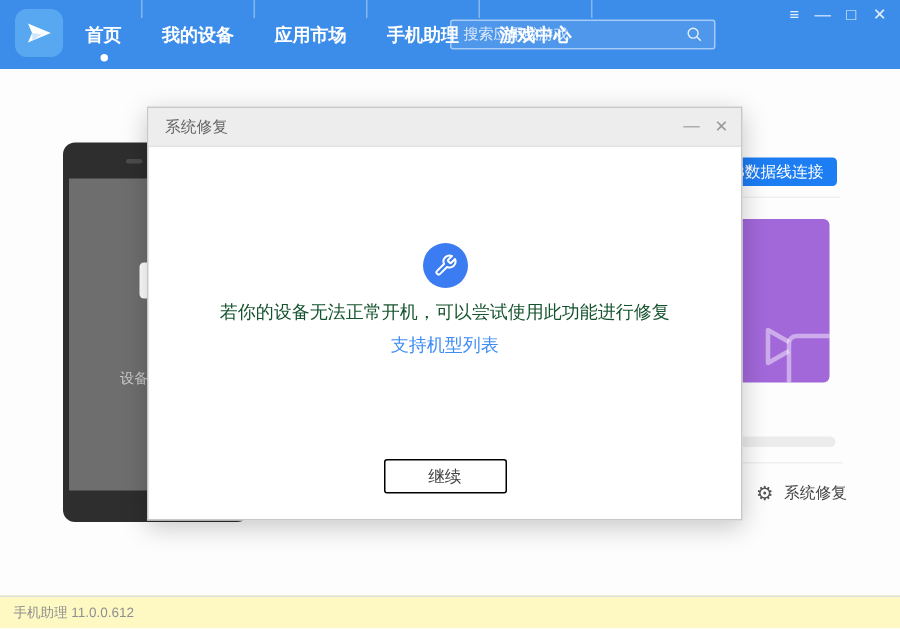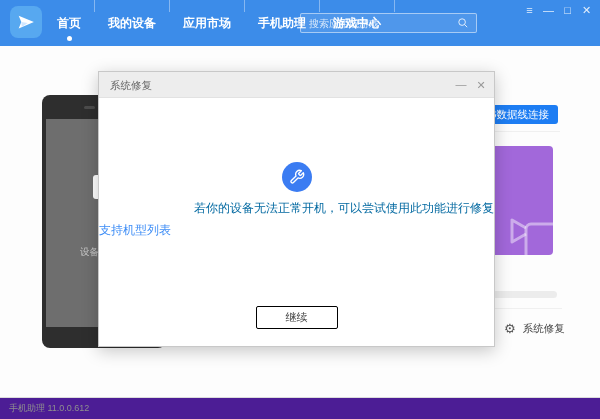--- a/index.html
+++ b/index.html
@@ -62,31 +62,31 @@
             border:1px solid #c8c8c8; box-shadow:0 4px 16px rgba(0,0,0,0.22); }
   .dialog-titlebar { position:absolute; left:0; top:0; right:0; height:26px; background:#ededed;
                      border-bottom:1px solid #e2e2e2; }
   .dialog-title { position:absolute; left:11px; top:0; line-height:26px; font-size:10.5px; color:#666666; }
   .dialog-min { position:absolute; right:24px; top:0; width:18px; height:26px; text-align:center;
                 line-height:24px; font-size:11px; color:#999999; cursor:pointer; }
   .dialog-close { position:absolute; right:4px; top:0; width:18px; height:26px; text-align:center;
                   line-height:26px; font-size:11px; color:#999999; cursor:pointer; }
   .dialog-icon { position:absolute; left:50%; margin-left:-15px; top:90px; width:30px; height:30px;
                  border-radius:50%; background:#3b7cf2; display:flex; align-items:center; justify-content:center; }
-  .dialog-message { position:absolute; left:0; right:0; top:128px; text-align:right;
-                    font-size:12px; color:#0369a1; }
-  .dialog-link { position:absolute; left:0; right:0; top:150px; text-align:left;
+  .dialog-message { position:absolute; left:0; right:0; top:128px; text-align:center;
+                    font-size:12px; color:#14532d; }
+  .dialog-link { position:absolute; left:0; right:0; top:150px; text-align:center;
                  font-size:12px; color:#3f8ef6; cursor:pointer; }
   .dialog-btn { position:absolute; left:50%; margin-left:-41px; top:234px; width:82px; height:23px;
                 background:#ffffff; border:1px solid #000000; border-radius:2px;
                 font-size:11px; color:#444444; cursor:pointer; font-family:inherit; }
 
   
   .statusbar { position:absolute; left:0; top:397px; width:600px; height:22px;
-               background:#4c1d95; border-top:1px solid #dcdcdc; }
+               background:#fef9c3; border-top:1px solid #dcdcdc; }
   .statusbar-text { position:absolute; left:9px; top:0; line-height:21px; font-size:9px; color:#8f8f8f; }
 </style>
 </head>
 <body>
 
 <div id="stage">
 
   <div class="header">
     <div class="logo-badge">
       <svg width="18" height="18" viewBox="0 0 24 24">

